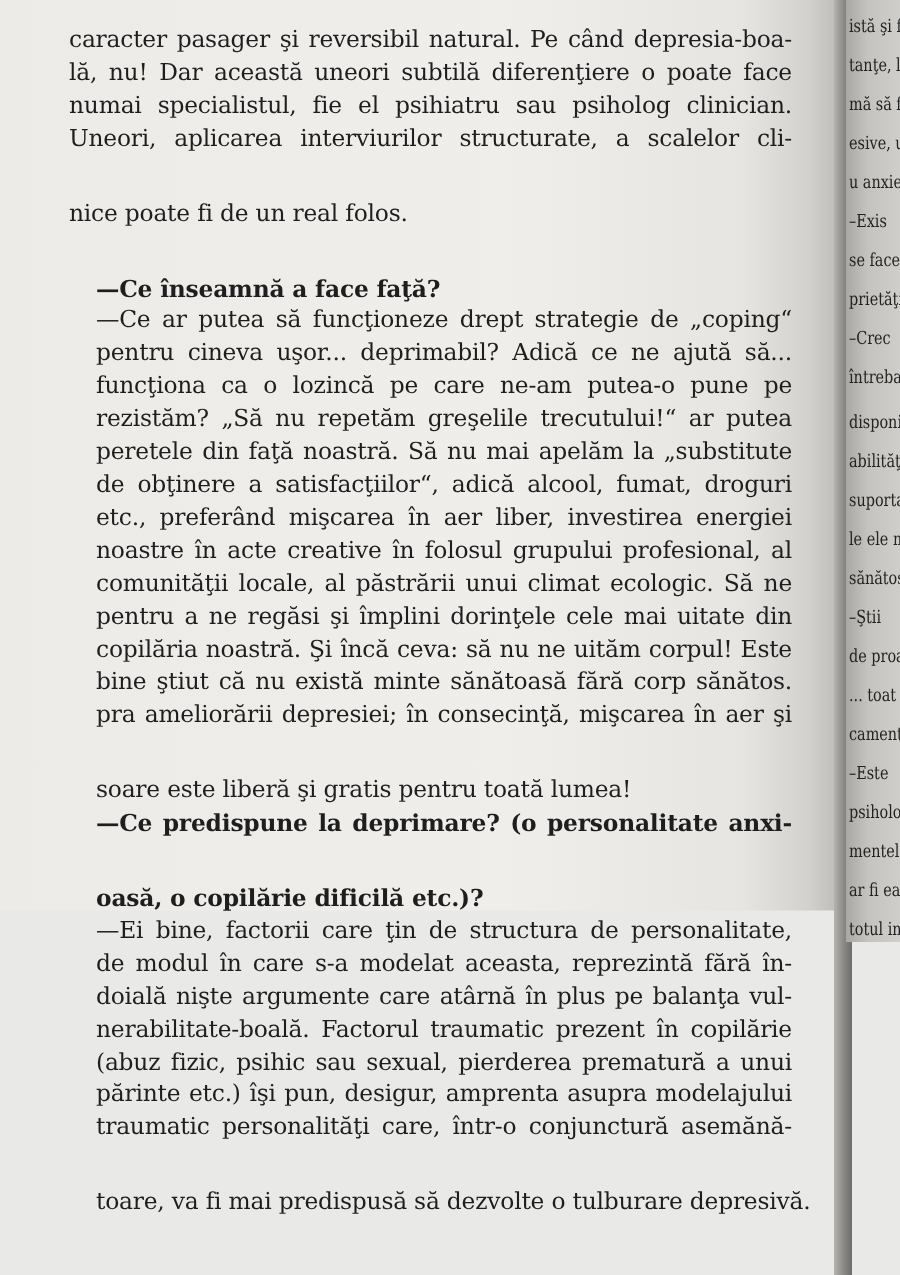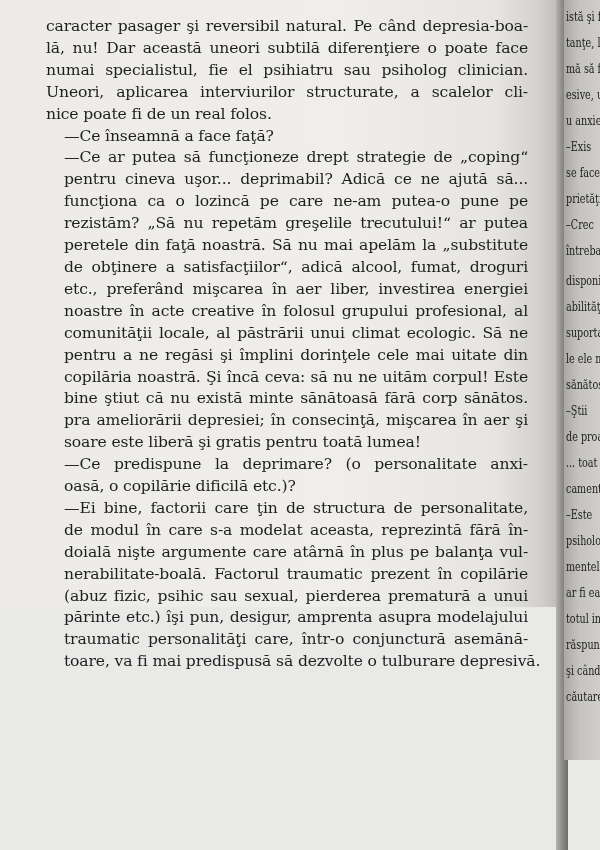--- a/index.html
+++ b/index.html
@@ -12,29 +12,29 @@
     position: absolute; left: 0; top: 0; width: 562px; height: 607px;
     background: linear-gradient(90deg, #ecebe8 0%, #efeeeb 60%, #e6e5e2 88%, #d2d1ce 96%, #b9b8b5 100%);
   }
   .text {
     position: absolute; left: 46px; top: 16px; width: 482px;
     color: #1e1e1e; font-size: 15.6px; line-height: 21.9px;
     letter-spacing: -0.15px;
   }
   .text p { margin: 0; text-align: justify; text-align-last: auto; }
   .text p.indent { text-indent: 18px; }
-  .text p.q { font-weight: normal; }
+  .text p.q { font-weight: bold; }
   .line { display: block; text-align: justify; text-align-last: justify; white-space: nowrap; }
-  .line.last { text-align-last: left; }
+  .line.last { text-align-last: left; margin-top: 28px; }
   .spine {
     position: absolute; left: 556px; top: 0; width: 12px; height: 850px;
     background: linear-gradient(90deg, #b5b4b1, #8d8c89 50%, #6e6d6a);
   }
   .nextpage {
-    position: absolute; left: 564px; top: 0; width: 36px; height: 760px;
+    position: absolute; left: 564px; top: 0; width: 36px; height: 628px;
     background: linear-gradient(90deg, #a9a8a4, #c4c3bf 40%, #cfceca);
     overflow: hidden;
   }
   .nextpage .frag {
     position: absolute; left: 2px; font-size: 12px; line-height: 14px;
     color: #222; white-space: nowrap; font-family: "DejaVu Serif", serif;
     transform: scaleX(0.8); transform-origin: left;
   }
 </style>
 </head>

